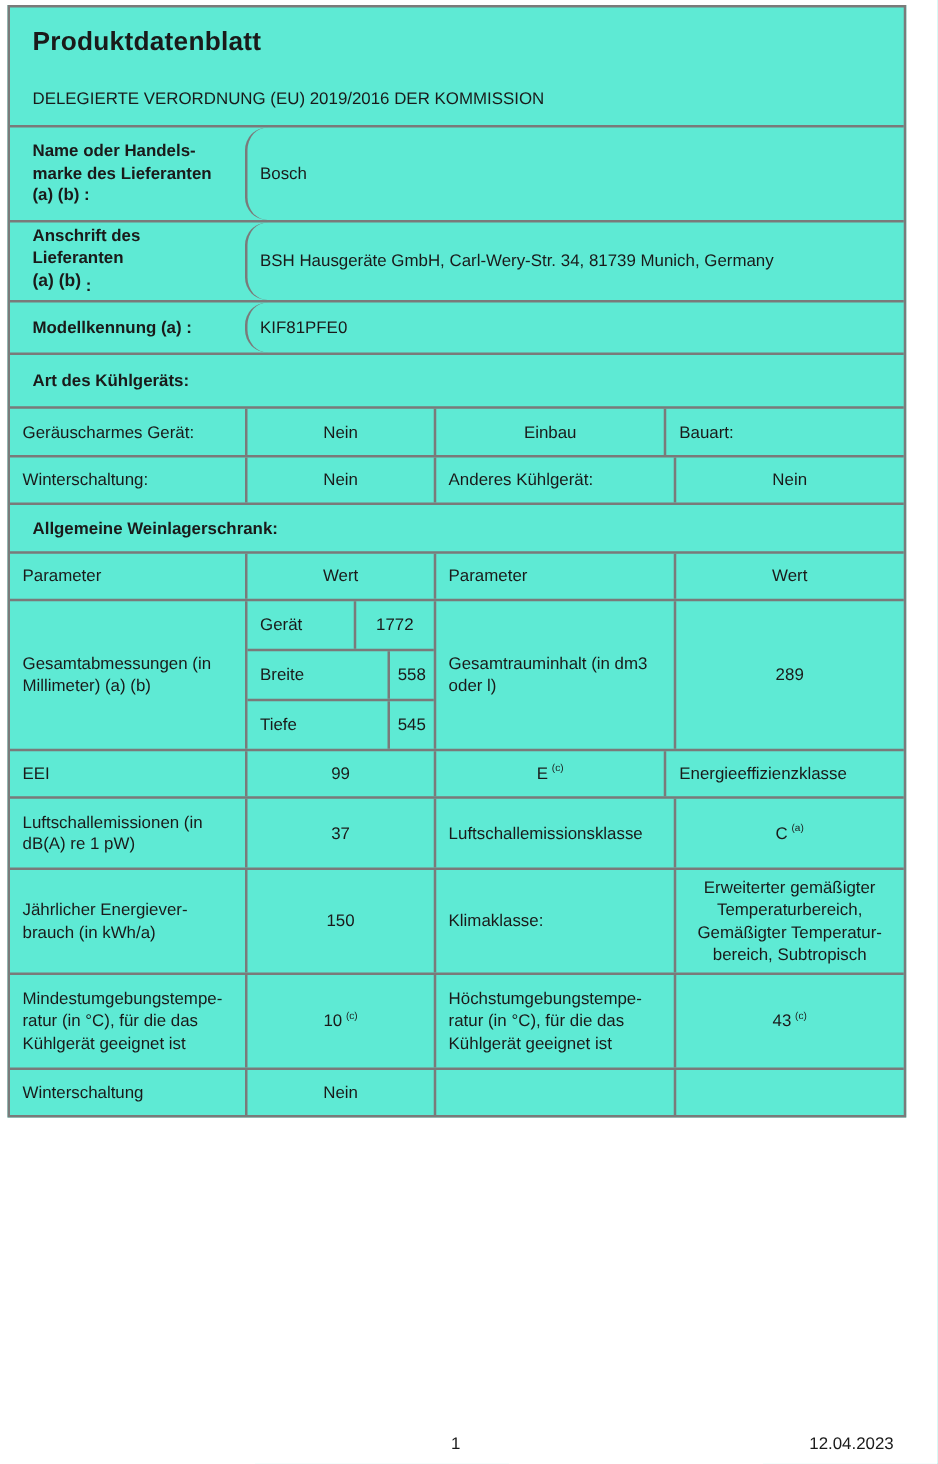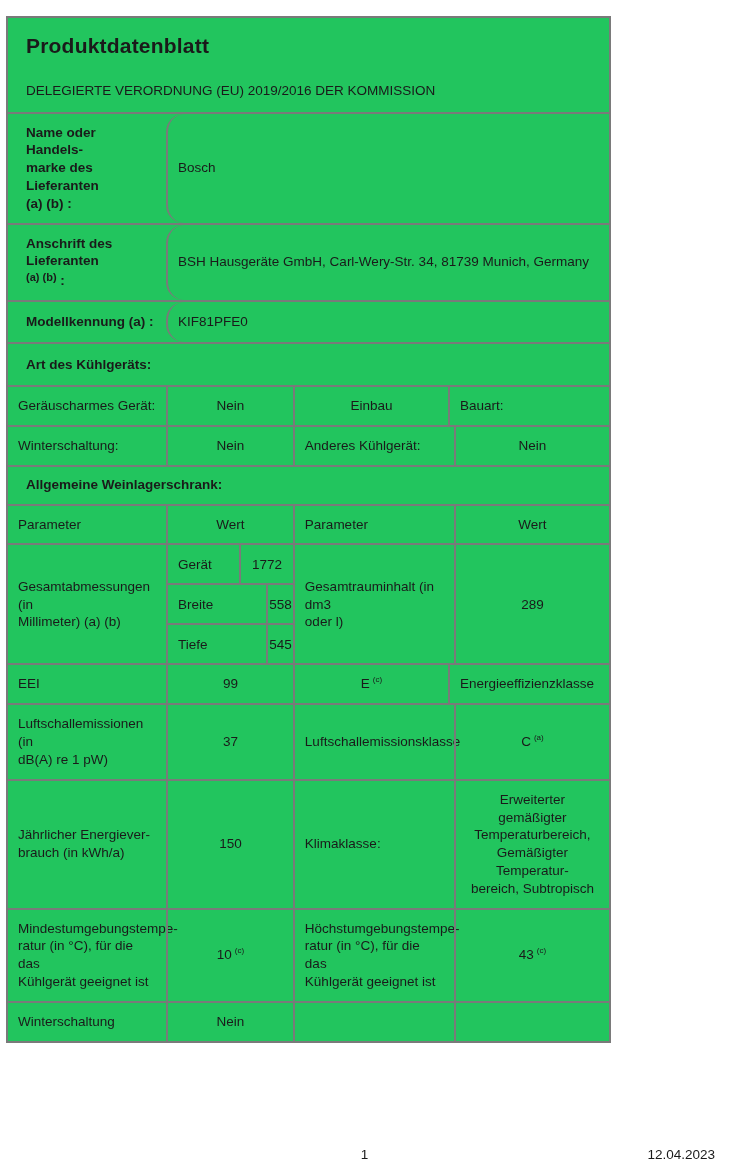--- a/index.html
+++ b/index.html
@@ -11,50 +11,49 @@
   body{
     font-family:"Liberation Sans","DejaVu Sans",sans-serif;
     color:var(--tc);
     font-size:13.5px;
     line-height:1.32;
     position:relative;
   }
   .sheet{
     position:absolute;
     left:6px;top:4px;
-    width:605px;
+    width:719px;
     border:2px solid var(--bc);
-    background:#22c55e;
-    margin-top:12px;
+    background:#5eead4;
   }
   .titleblock{padding:14px 10px 12px 18px;}
   .doc-title{font-size:21px;font-weight:bold;letter-spacing:.2px;}
   .doc-subtitle{margin-top:22px;font-size:13.5px;}
   .row{display:flex;border-top:2px solid var(--bc);align-items:stretch;}
   .c{
-    padding:10px 10px;
+    padding:2px 10px;
     display:flex;
     flex-direction:column;
     justify-content:center;
   }
   .bl{border-left:2px solid var(--bc);}
   
   .w1{width:26.3%;flex:0 0 26.3%;}
   .w2{width:21.1%;flex:0 0 21.1%;}
   .w3{width:26.8%;flex:0 0 26.8%;}
   .w4{flex:1 1 auto;min-width:0;}
   .wrest{flex:1 1 auto;min-width:0;}
   .lbl{white-space:pre-line;padding-left:18px;}
   .lbl4{white-space:pre-line;padding-left:10px;}
   .bold{font-weight:bold;}
   .val{align-items:center;text-align:center;white-space:pre-line;}
   .left{align-items:flex-start;text-align:left;border-radius:18px;}
   .heading{font-weight:bold;padding:9px 10px 9px 18px;justify-content:center;}
   sup.fn{font-size:8px;vertical-align:6px;margin-left:3px;font-weight:normal;}
-  .tinysup{font-size:11px;vertical-align:4px;}
+  .tinysup{font-size:14px;vertical-align:4px;}
   
   .dims-col{display:flex;flex-direction:column;padding:0;}
   .dims-sub{flex:1 1 0;display:flex;align-items:stretch;}
   .dims-sub + .dims-sub{border-top:2px solid var(--bc);gap:27px;}
   .dims-name{flex:0 0 57%;display:flex;align-items:center;padding:0 10px;}
   .dims-val{flex:1 1 auto;display:flex;align-items:center;justify-content:center;border-left:2px solid var(--bc);}
   .footer{
     position:absolute;
     left:6px;top:1146px;
     width:717px;

